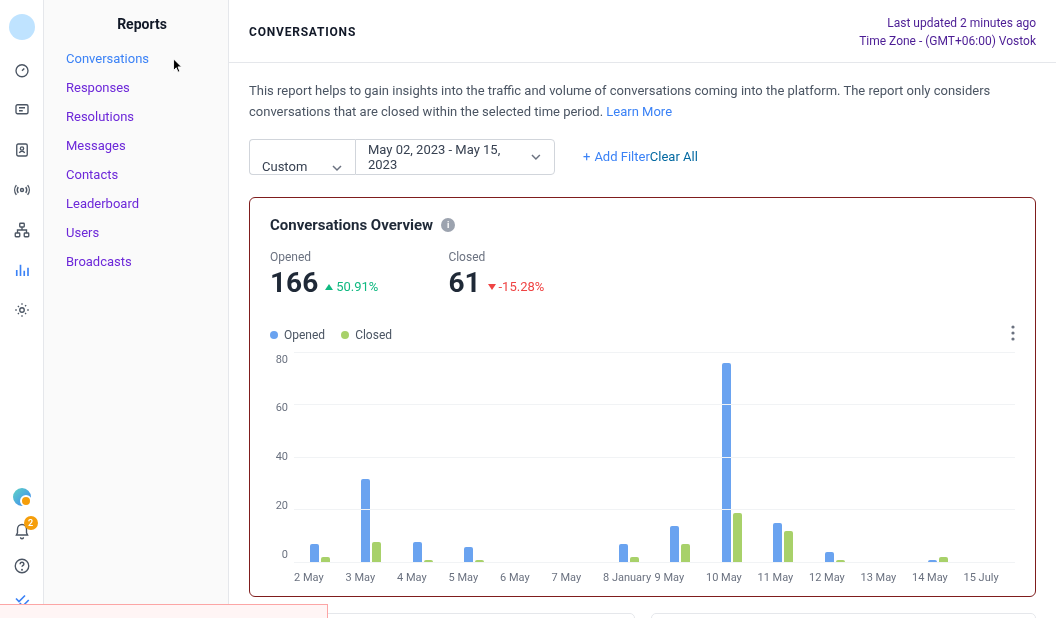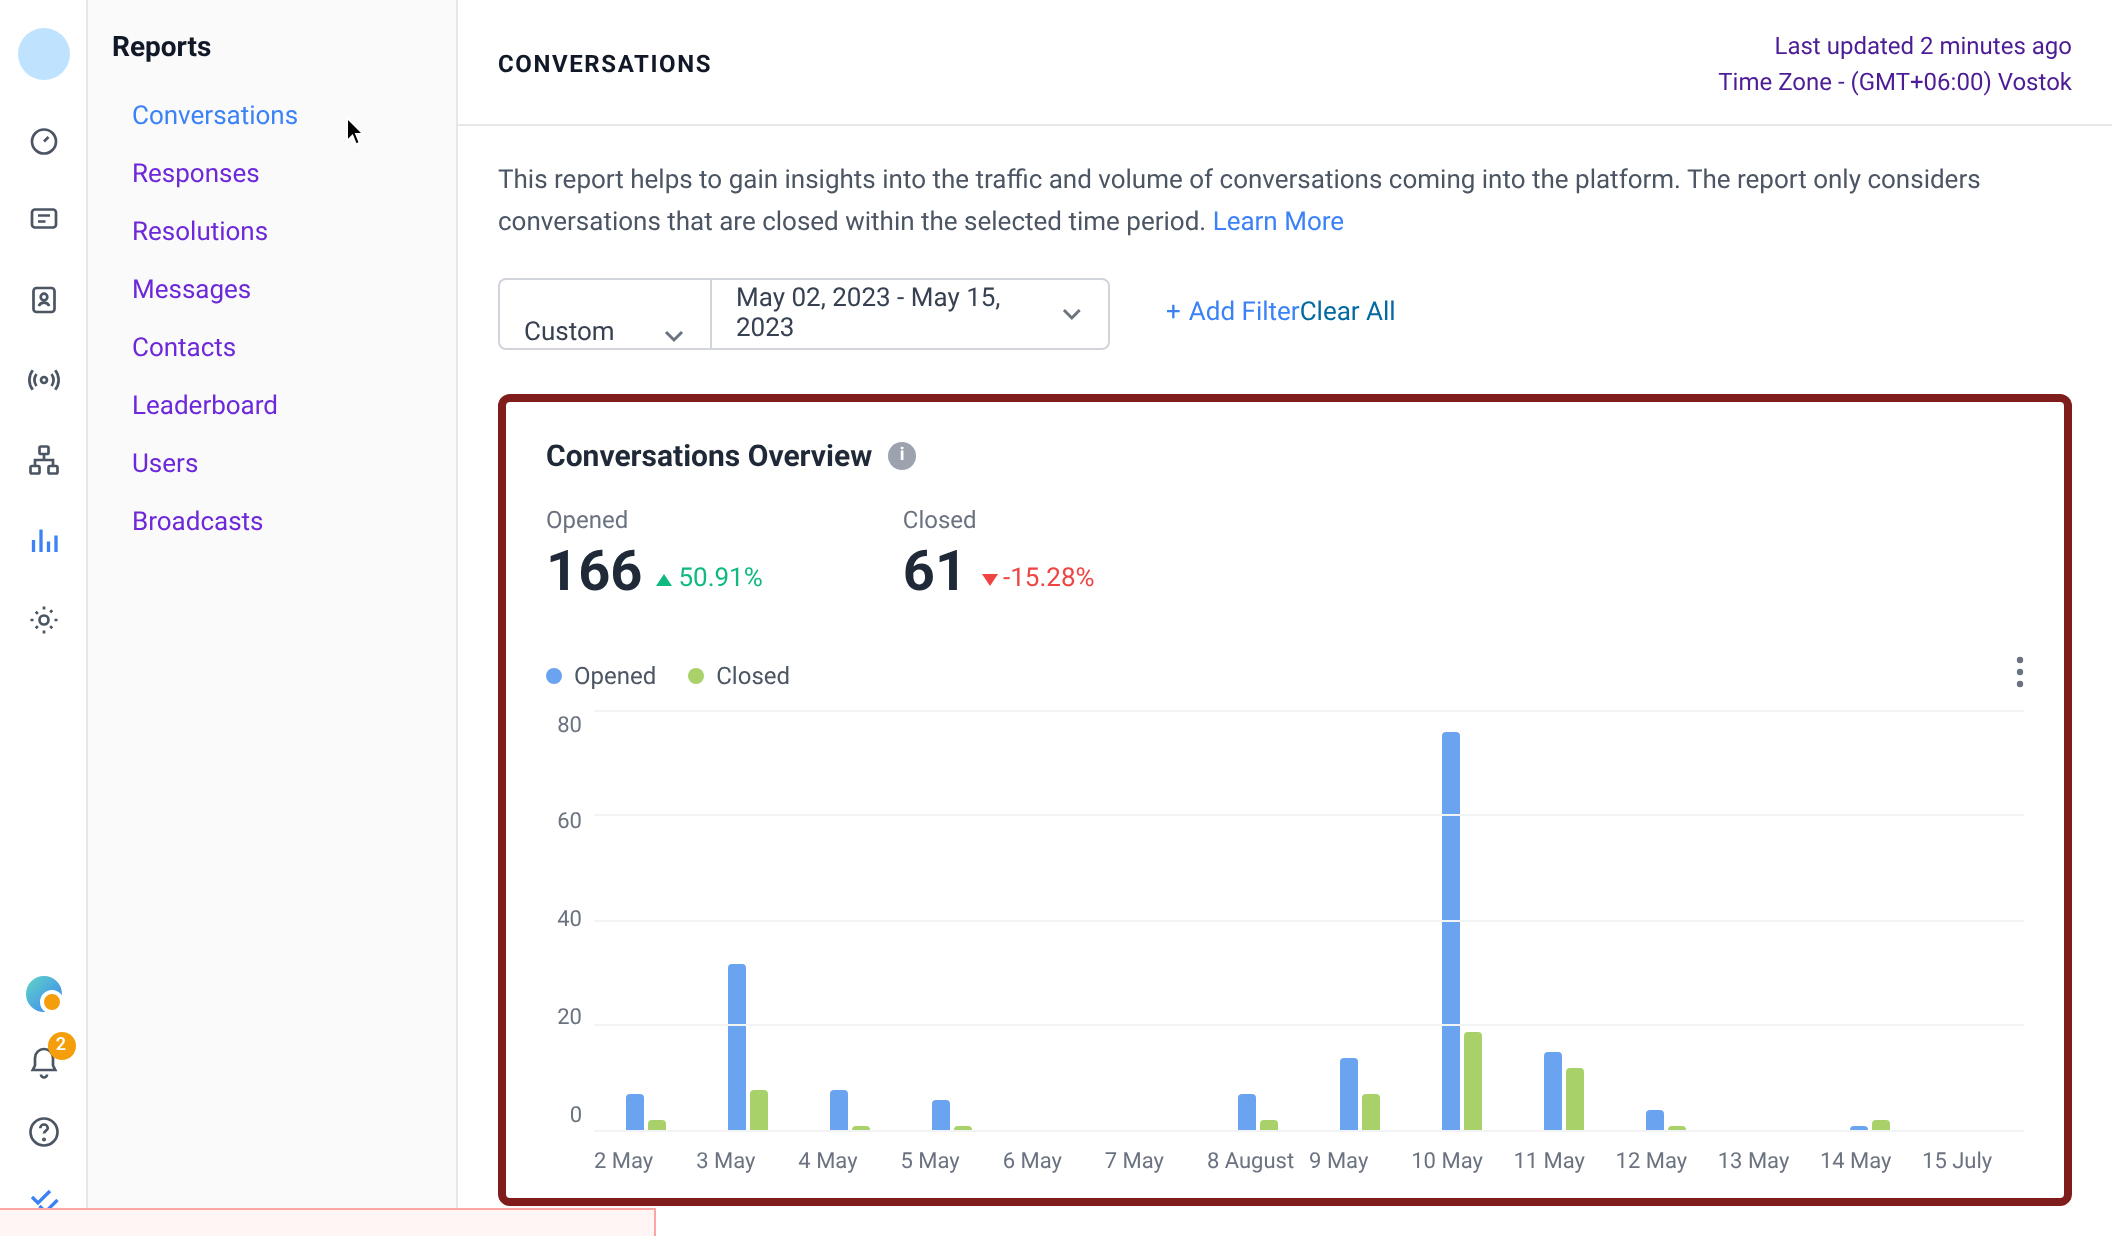--- a/index.html
+++ b/index.html
@@ -65,20 +65,21 @@
 .blue-check { color:#3b82f6; }
 
 .sidebar {
   width: 184px;
   background: #fafafa;
   padding: 16px 0 16px 12px;
 }
 .sidebar-title {
   font-size: 14px; font-weight: 700; color: #111827;
   margin-bottom: 12px;
+  text-align: center;
 }
 .sidebar-item {
   display: block;
   padding: 7px 10px;
   font-size: 13px;
   color: #6d28d9;
   border-radius: 0;
   cursor: pointer;
 }
 .sidebar-item.active { color: #3b82f6; }
@@ -111,21 +112,21 @@
   cursor: pointer; background:#fff;
 }
 .filter-box.period { width: 106px; border-right: none; border-radius: 4px 0 0 4px; align-items: flex-end; }
 .filter-box.range { width: 200px; border-radius: 0 4px 4px 0; }
 .filter-box svg { width: 12px; height: 12px; }
 .add-filter { margin-left: 28px; color: #3b82f6; font-size: 13px; display:flex; align-items:center; gap:4px; cursor:pointer; }
 .clear-all { color: #0369a1; font-size: 13px; cursor:pointer; }
 
 .card {
   margin-top: 22px;
-  border: 4px solid #7f1d1d;
+  border: 1px solid #7f1d1d;
   border-radius: 6px;
   padding: 18px 20px 12px 20px;
 }
 .card-title-row { display:flex; align-items:center; gap:8px; }
 .card-title { font-size: 15px; font-weight: 700; color: #1f2937; }
 .info-icon { width:14px; height:14px; border-radius:50%; background:#9ca3af; color:#fff; font-size:9px; display:flex; align-items:center; justify-content:center; font-weight:700; }
 .metrics { display:flex; gap:70px; margin-top: 16px; }
 .metric-label { font-size: 12px; color: #6b7280; }
 .metric-value-row { display:flex; align-items:baseline; gap:6px; margin-top:2px; }
 .metric-value { font-size: 28px; font-weight: 700; color: #1f2937; }
@@ -419,21 +420,21 @@
               <div class="grid-line" style="bottom: 210px;"></div>
             </div>
         </div>
         <div class="x-axis" id="x-axis">
             <div class="x-tick">2 May</div>
             <div class="x-tick">3 May</div>
             <div class="x-tick">4 May</div>
             <div class="x-tick">5 May</div>
             <div class="x-tick">6 May</div>
             <div class="x-tick">7 May</div>
-            <div class="x-tick">8 August</div>
+            <div class="x-tick">8 January</div>
             <div class="x-tick">9 May</div>
             <div class="x-tick">10 May</div>
             <div class="x-tick">11 May</div>
             <div class="x-tick">12 May</div>
             <div class="x-tick">13 May</div>
             <div class="x-tick">14 May</div>
             <div class="x-tick">15 July</div>
           </div>
       </div>
 

